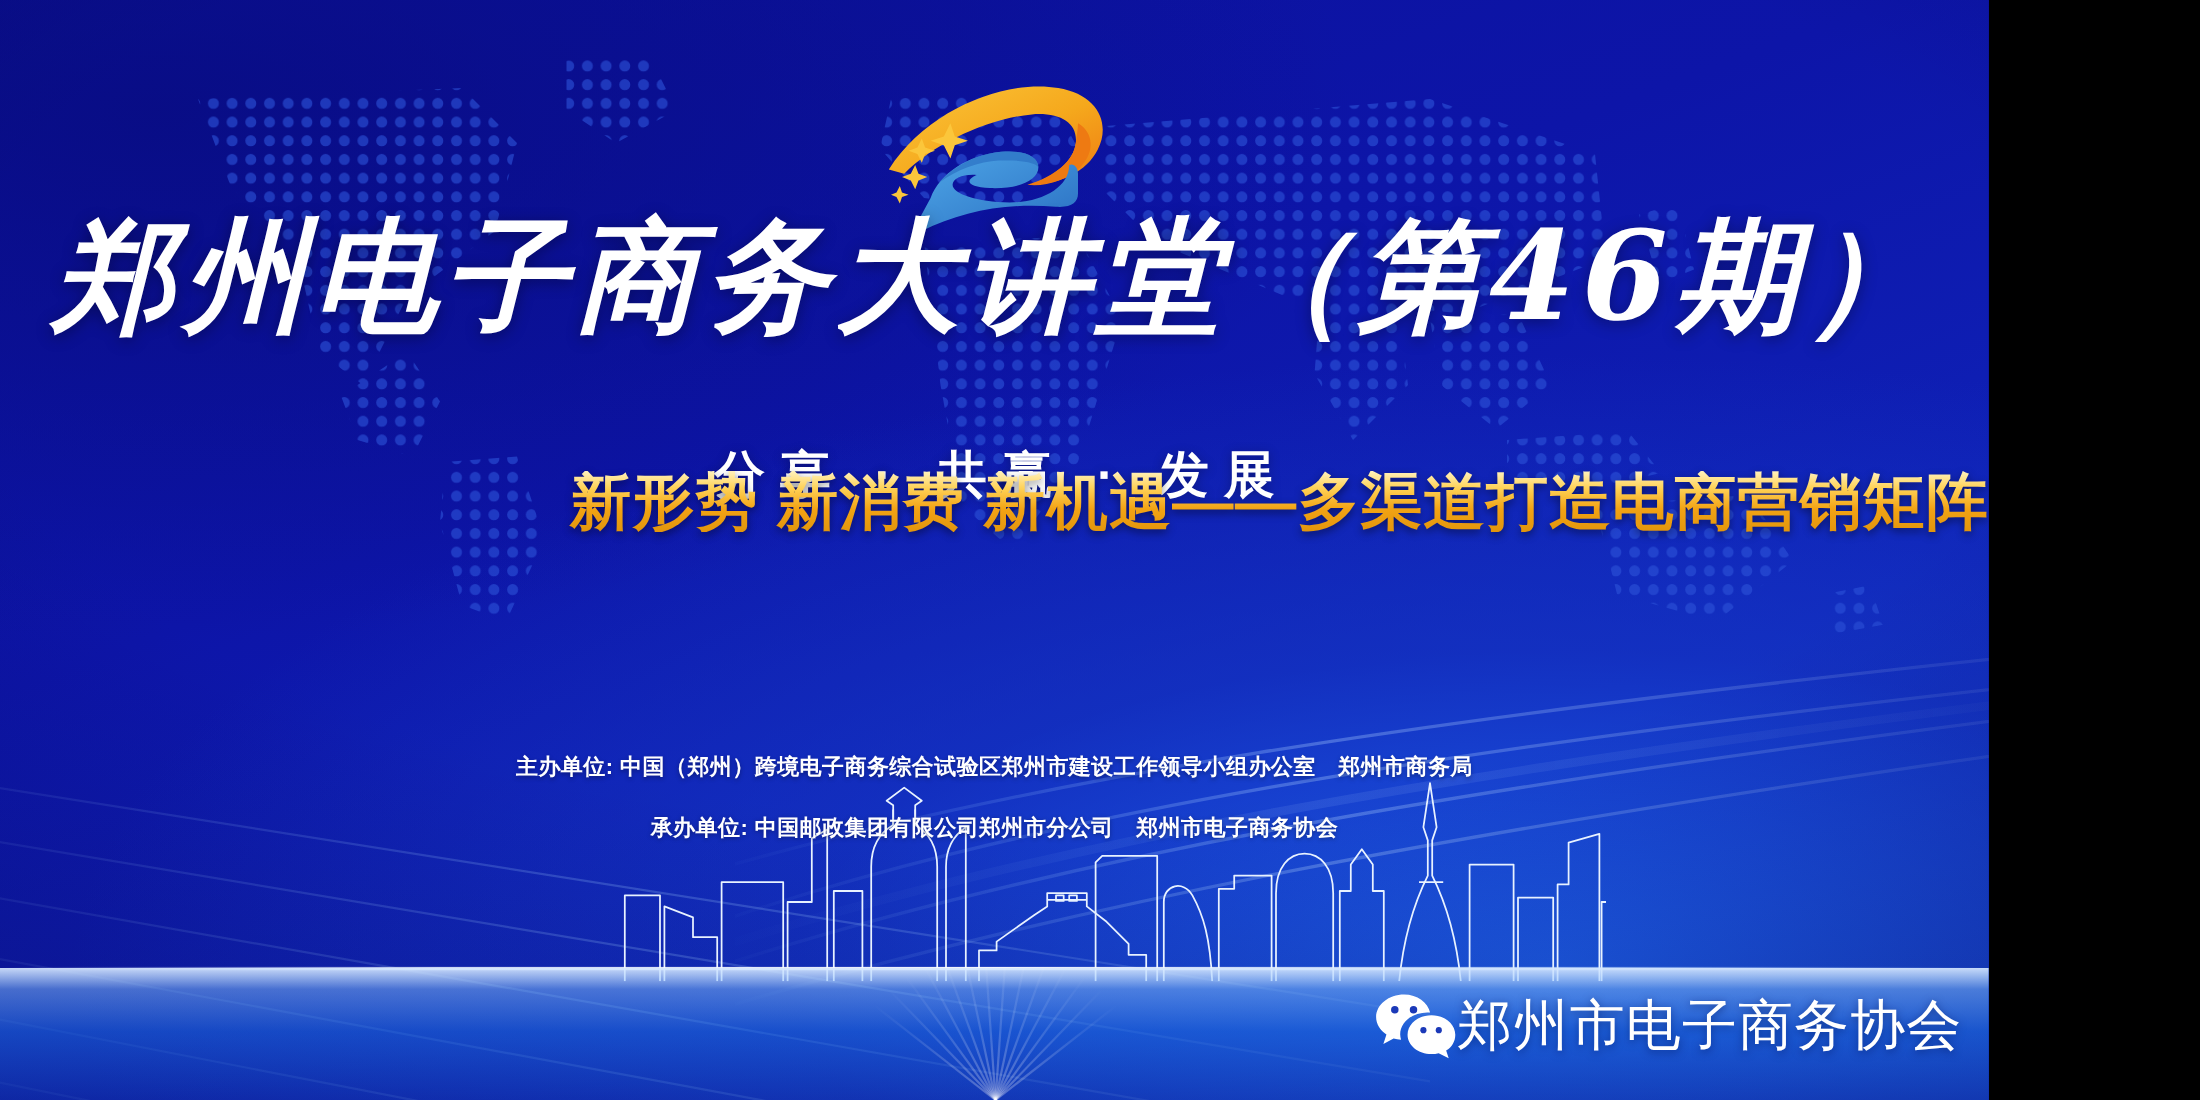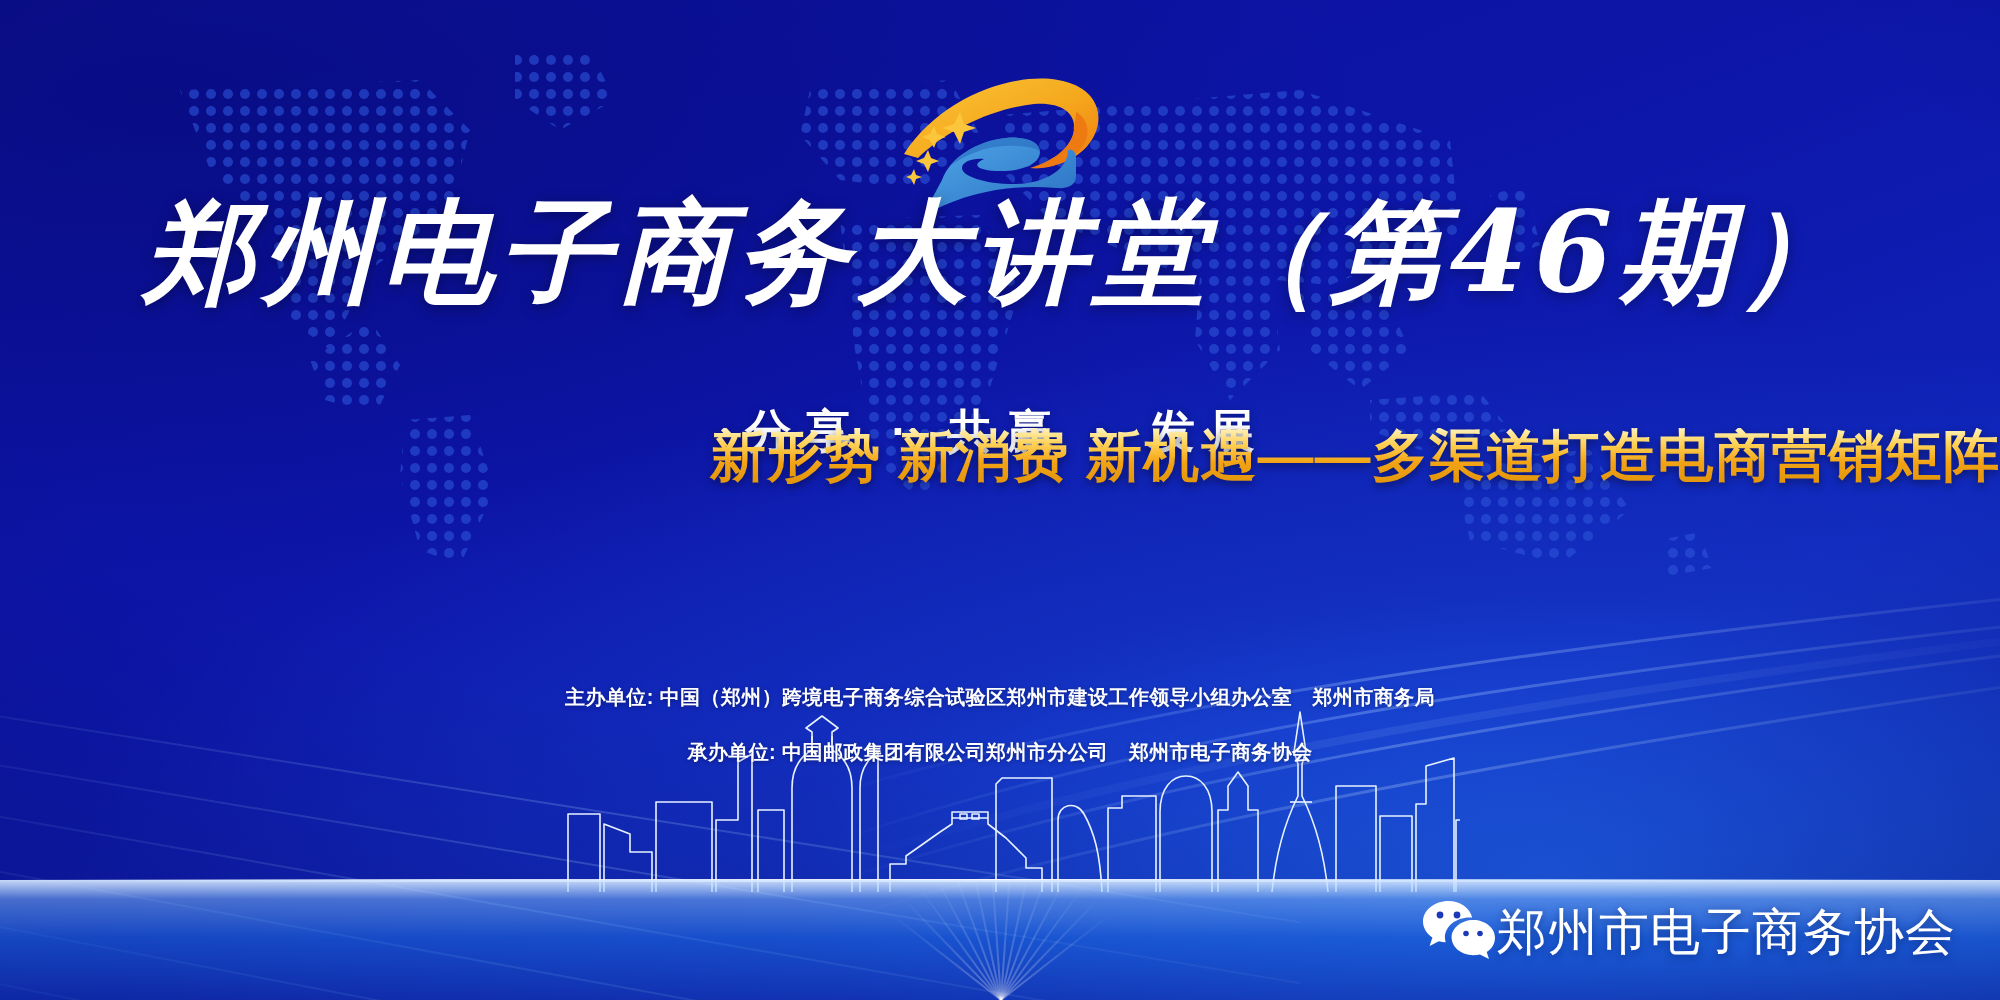--- a/index.html
+++ b/index.html
@@ -1,20 +1,20 @@
 <!DOCTYPE html>
 <html lang="zh"><head>
 <meta charset="utf-8">
 <title>郑州电子商务大讲堂</title>
 <style>
   html,body{margin:0;padding:0;background:#000;}
   *{box-sizing:border-box;}
   .stage{
     position:relative;
-    width:2000px;height:1000px;
+    width:1808px;height:1000px;
     overflow:hidden;
     font-family:"Liberation Sans","DejaVu Sans",sans-serif;
     background:#0d15a8;
   }
 
   
   .bg-base{
     position:absolute;inset:0;
     background:
       radial-gradient(120% 90% at 78% 88%, rgba(30,96,235,0.95) 0%, rgba(22,60,200,0.55) 32%, rgba(13,21,168,0) 62%),
@@ -124,22 +124,22 @@
     text-align:center;color:#ffffff;
     font-size:20px;font-weight:700;letter-spacing:.02em;
     text-shadow:0 1px 4px rgba(0,0,0,.35);
     white-space:nowrap;
   }
   .org-1{top:684px;}
   .org-2{top:739px;}
 
   
   .wechat{
-    position:absolute;right:44px;bottom:34px;
-    display:flex;align-items:flex-start;
+    position:absolute;right:24px;bottom:34px;
+    display:flex;align-items:flex-end;
   }
   .wechat-icon{width:76px;height:64px;flex:0 0 auto;}
   .wechat-icon svg{width:100%;height:100%;display:block;}
   .wechat-label{
     color:#ffffff;font-size:50px;font-weight:500;letter-spacing:.02em;
     text-shadow:0 2px 8px rgba(0,20,90,.55);
     white-space:nowrap;
   }
 </style>
 </head>

